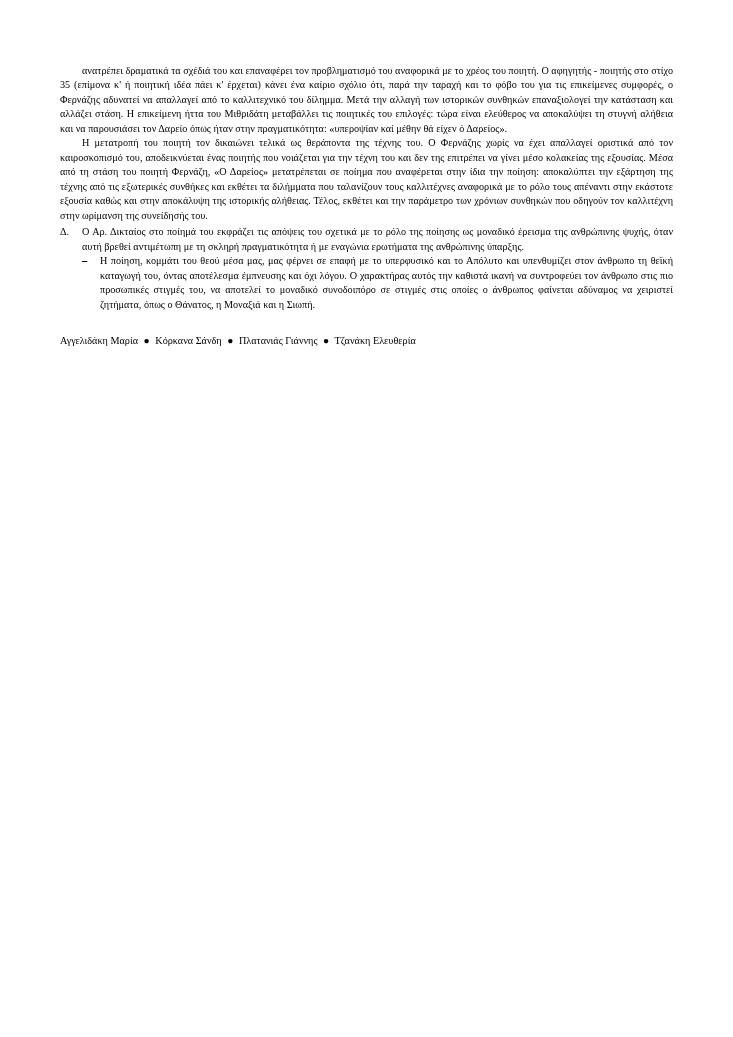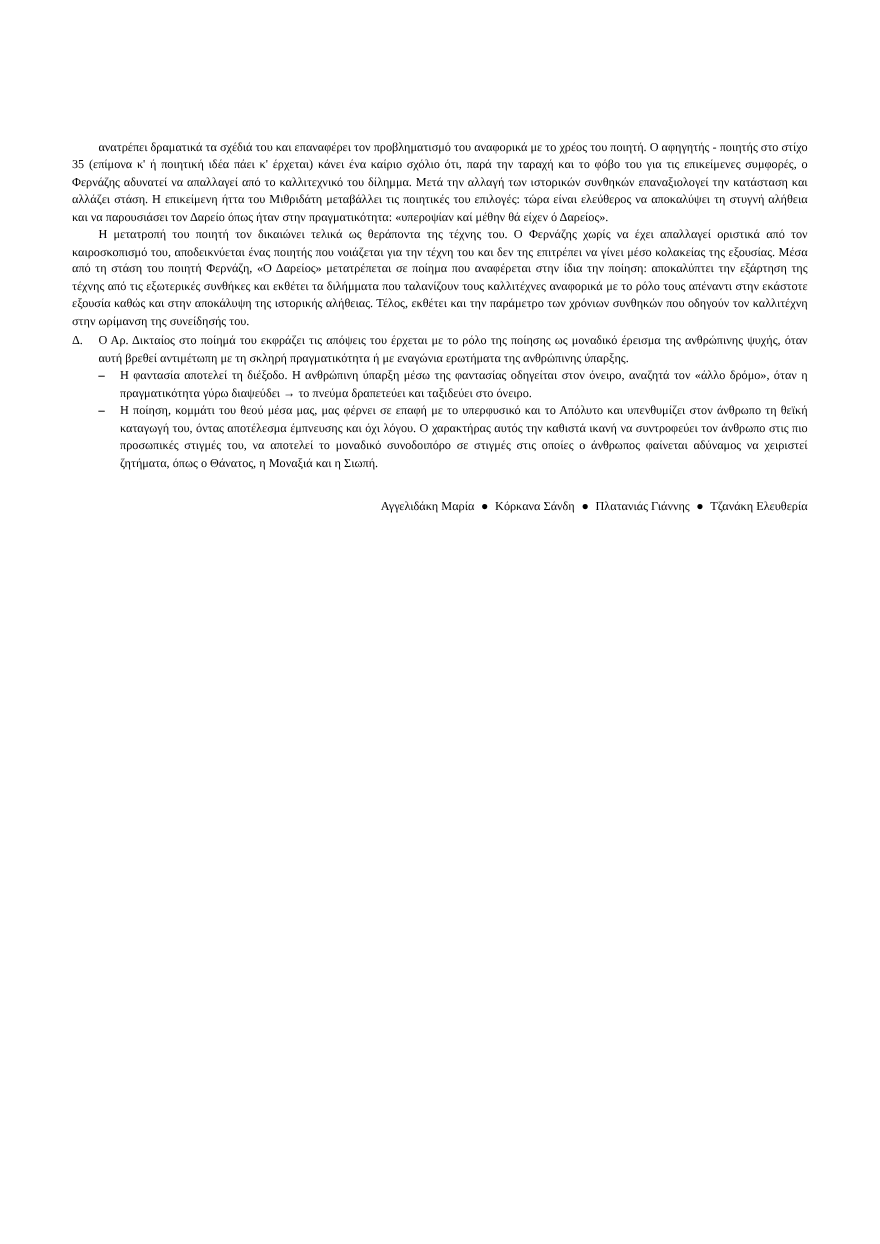--- a/index.html
+++ b/index.html
@@ -11,21 +11,21 @@
     width: 733px;
     height: 1037px;
     font-family: "Liberation Serif", "DejaVu Serif", serif;
     color: #000000;
   }
   .page {
     position: relative;
     width: 733px;
     height: 889px;
     box-sizing: border-box;
-    padding: 117px 60px 0 60px;
+    padding: 64px 60px 0 60px;
   }
   .doc-body {
     font-size: 10.2px;
     line-height: 1.42;
     text-align: justify;
   }
   p.para {
     margin: 0;
     text-indent: 22px;
     text-align: justify;
@@ -54,48 +54,47 @@
     margin: 0 0 0 0;
     text-align: justify;
   }
   ul.dashlist li .dash {
     position: absolute;
     left: 0;
     top: 0;
   }
   .authors {
     margin-top: 22px;
-    text-align: right;
+    text-align: left;
     font-size: 10.2px;
   }
   .authors .sep {
     padding: 0 3px;
   }
 </style>
 </head>
 <body>
 
 <div class="page">
   <div class="doc-body">
 
     <p class="para">ανατρέπει δραματικά τα σχέδιά του και επαναφέρει τον προβληματισμό του αναφορικά με το χρέος του ποιητή. Ο αφηγητής - ποιητής στο στίχο 35 (επίμονα κ' ή ποιητική ιδέα πάει κ' έρχεται) κάνει ένα καίριο σχόλιο ότι, παρά την ταραχή και το φόβο του για τις επικείμενες συμφορές, ο Φερνάζης αδυνατεί να απαλλαγεί από το καλλιτεχνικό του δίλημμα. Μετά την αλλαγή των ιστορικών συνθηκών επαναξιολογεί την κατάσταση και αλλάζει στάση. Η επικείμενη ήττα του Μιθριδάτη μεταβάλλει τις ποιητικές του επιλογές: τώρα είναι ελεύθερος να αποκαλύψει τη στυγνή αλήθεια και να παρουσιάσει τον Δαρείο όπως ήταν στην πραγματικότητα: «υπεροψίαν καί μέθην θά είχεν ό Δαρείος».</p>
     <p class="para">Η μετατροπή του ποιητή τον δικαιώνει τελικά ως θεράποντα της τέχνης του. Ο Φερνάζης χωρίς να έχει απαλλαγεί οριστικά από τον καιροσκοπισμό του, αποδεικνύεται ένας ποιητής που νοιάζεται για την τέχνη του και δεν της επιτρέπει να γίνει μέσο κολακείας της εξουσίας. Μέσα από τη στάση του ποιητή Φερνάζη, «Ο Δαρείος» μετατρέπεται σε ποίημα που αναφέρεται στην ίδια την ποίηση: αποκαλύπτει την εξάρτηση της τέχνης από τις εξωτερικές συνθήκες και εκθέτει τα διλήμματα που ταλανίζουν τους καλλιτέχνες αναφορικά με το ρόλο τους απέναντι στην εκάστοτε εξουσία καθώς και στην αποκάλυψη της ιστορικής αλήθειας. Τέλος, εκθέτει και την παράμετρο των χρόνιων συνθηκών που οδηγούν τον καλλιτέχνη στην ωρίμανση της συνείδησής του.</p>
 
     <div class="lettered-block">
       <div class="lettered-label">Δ.</div>
-      <div class="lettered-text">Ο Αρ. Δικταίος στο ποίημά του εκφράζει τις απόψεις του έρχεται με το ρόλο της ποίησης ως μοναδικό έρεισμα της ανθρώπινης ψυχής, όταν αυτή βρεθεί αντιμέτωπη με τη σκληρή πραγματικότητα ή με εναγώνια ερωτήματα της ανθρώπινης ύπαρξης.</div>
+      <div class="lettered-text">Ο Αρ. Δικταίος στο ποίημά του εκφράζει τις απόψεις του σχετικά με το ρόλο της ποίησης ως μοναδικό έρεισμα της ανθρώπινης ψυχής, όταν αυτή βρεθεί αντιμέτωπη με τη σκληρή πραγματικότητα ή με εναγώνια ερωτήματα της ανθρώπινης ύπαρξης.</div>
     </div>
 
     <ul class="dashlist">
       <li>
         <span class="dash">–</span>
       </li>
       <li>
         <span class="dash">–</span>
-        <span>Η φαντασία αποτελεί τη διέξοδο. Η ανθρώπινη ύπαρξη μέσω της φαντασίας οδηγείται στον όνειρο, αναζητά τον «άλλο δρόμο», όταν η πραγματικότητα γύρω διαψεύδει → το πνεύμα δραπετεύει και ταξιδεύει στο όνειρο.</span>
       </li>
       <li>
         <span class="dash">–</span>
       </li>
       <li>
         <span class="dash">–</span>
         <span>Η ποίηση, κομμάτι του θεού μέσα μας, μας φέρνει σε επαφή με το υπερφυσικό και το Απόλυτο και υπενθυμίζει στον άνθρωπο τη θεϊκή καταγωγή του, όντας αποτέλεσμα έμπνευσης και όχι λόγου. Ο χαρακτήρας αυτός την καθιστά ικανή να συντροφεύει τον άνθρωπο στις πιο προσωπικές στιγμές του, να αποτελεί το μοναδικό συνοδοιπόρο σε στιγμές στις οποίες ο άνθρωπος φαίνεται αδύναμος να χειριστεί ζητήματα, όπως ο Θάνατος, η Μοναξιά και η Σιωπή.</span>
       </li>
     </ul>
 

